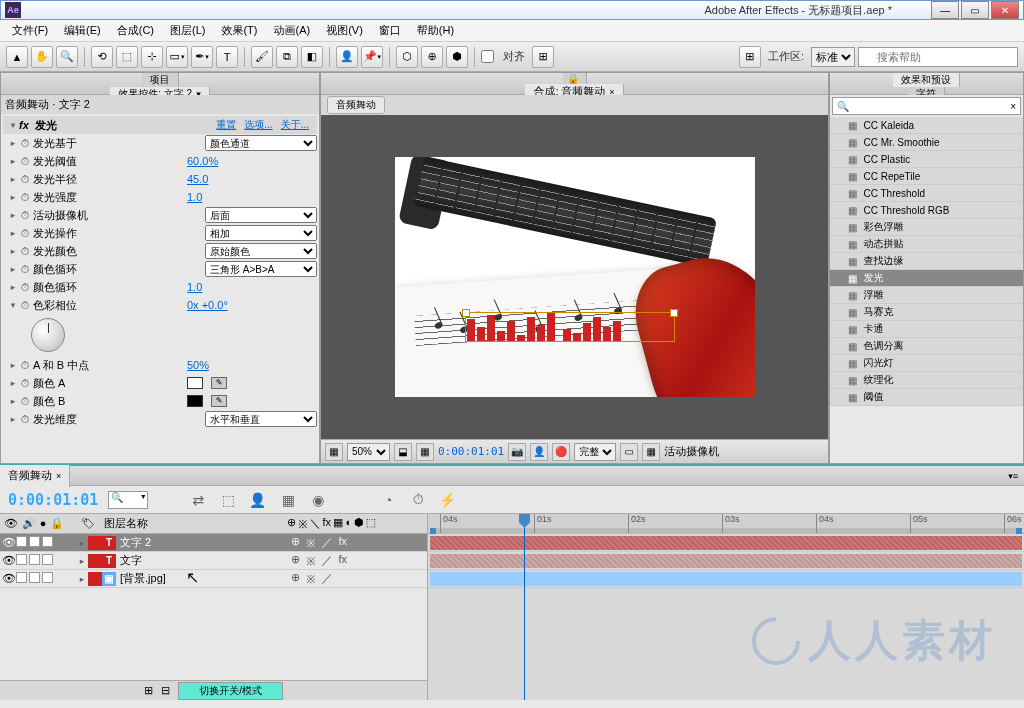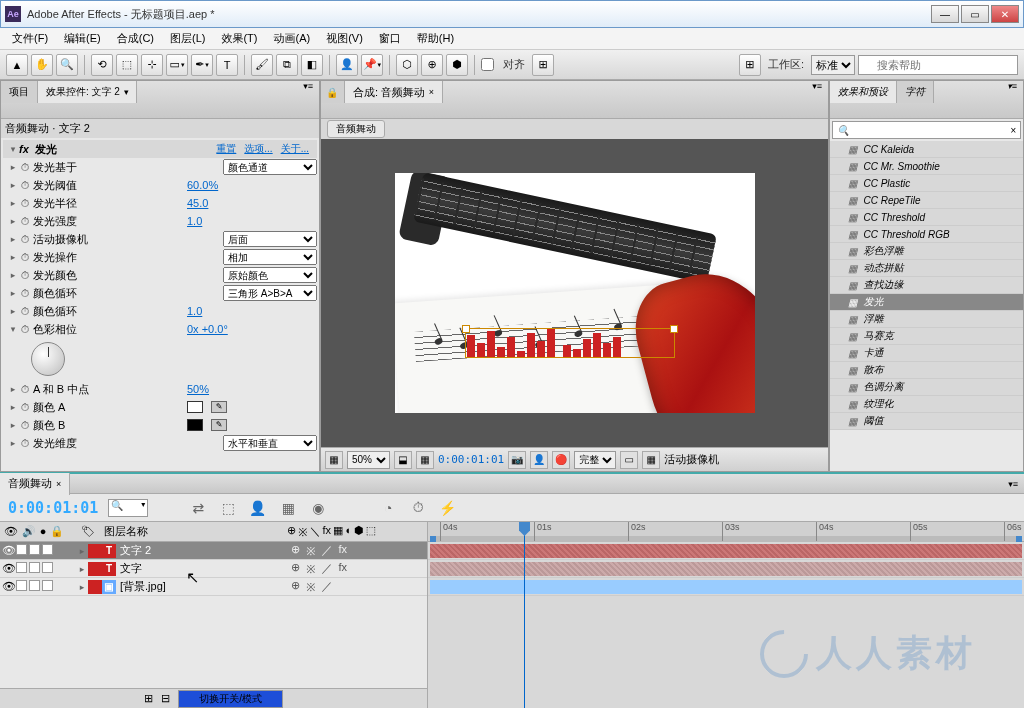--- a/index.html
+++ b/index.html
@@ -1,52 +1,52 @@
 <!DOCTYPE html>
 <html><head>
 <meta charset="utf-8">
 <style>
 * { margin:0; padding:0; box-sizing:border-box; font-family:"Microsoft YaHei",Arial,sans-serif; font-size:11px; }
 body { background:#e8e8e8; width:1024px; height:708px; overflow:hidden; position:relative; }
-.titlebar { height:28px; background:linear-gradient(#fff,#e0ecf8); display:flex; align-items:center; padding:7px 4px; border:1px solid #6b99c9; }
+.titlebar { height:20px; background:linear-gradient(#fff,#e0ecf8); display:flex; align-items:center; padding:7px 4px; border:1px solid #6b99c9;gap:39px; }
 .titlebar .icon { width:16px; height:16px; background:#3a2a5a; margin-right:6px; display:flex; align-items:center; justify-content:center; color:#c8a8ff; font-size:9px; font-weight:bold; }
-.titlebar .title { flex:1; color:#333; }
+.titlebar .title { flex:1; color:#333;text-align:right; }
 .winbtns { display:flex; gap:2px; }
 .winbtn { width:28px; height:18px; border:1px solid #888; background:linear-gradient(#f8f8f8,#d8d8d8); display:flex; align-items:center; justify-content:center; cursor:pointer; font-size:10px; }
 .winbtn.close { background:linear-gradient(#e88,#c44); color:#fff; }
 .menubar { height:22px; background:#f4f4f4; display:flex; align-items:center; padding:0 4px; border-bottom:1px solid #ccc; }
 .menubar span { padding:0 8px; cursor:pointer; }
 .toolbar { height:30px; background:linear-gradient(#f0f0f0,#d8d8d8); display:flex; align-items:center; padding:0 6px; border-bottom:1px solid #aaa; gap:3px; }
 .tbtn { width:22px; height:22px; border:1px solid #aaa; background:linear-gradient(#fff,#e0e0e0); display:flex; align-items:center; justify-content:center; cursor:pointer; border-radius:2px; }
 .tbtn.arrow::after { content:"▾"; font-size:7px; margin-left:1px; }
 .tsep { width:1px; height:20px; background:#aaa; margin:0 3px; }
 .toolbar .lbl { margin:0 4px; color:#333; }
 .toolbar input[type=checkbox] { margin-right:2px; }
 .toolbar select { height:20px; font-size:11px; border:1px solid #999; }
 .toolbar .search { flex:1; min-width:80px; max-width:160px; height:20px; border:1px solid #999; padding:0 4px 0 18px; background:#fff; position:relative; }
 .search-wrap { position:relative; margin-left:auto; }
 .search-wrap::before { content:"🔍"; position:absolute; left:3px; top:2px; font-size:11px; }
 .mainrow { display:flex; height:392px; }
 .panel { background:#e8e8e8; border:1px solid #9b9b9b; display:flex; flex-direction:column; }
-.panelhead { height:38px; background:linear-gradient(#e0e0e0,#c8c8c8); display:flex; border-bottom:1px solid #aaa; }
+.panelhead { height:22px; background:linear-gradient(#e0e0e0,#c8c8c8); display:flex; align-items:center; border-bottom:1px solid #aaa;flex-direction:column; }
 .tab { height:22px; padding:0 8px; display:flex; align-items:center; cursor:pointer; border-right:1px solid #aaa; background:#d0d0d0; font-size:10px; }
 .tab.active { background:#e8e8e8; }
 .tab .x { margin-left:4px; font-size:9px; }
 .panelmenu { margin-left:auto; padding:0 6px; cursor:pointer; font-size:9px; }
 .left { width:320px; }
 .center { flex:1; }
-.right { width:195px;font-style:italic; }
+.right { width:195px; }
 .effectbody { flex:1; overflow:auto; background:#e8e8e8; padding:2px; }
 .subhead { background:#d8d8d8; padding:2px 4px; font-size:11px; display:flex; align-items:center; }
 .efrow { display:flex; align-items:center; height:18px; padding-left:4px; }
 .efrow .tw { width:12px; text-align:center; cursor:pointer; color:#666; font-size:9px; }
 .efrow .sw { width:12px; text-align:center; font-size:11px; color:#555; }
 .efrow .nm { flex:1; padding-left:2px; }
 .efrow .val { width:130px; color:#06c; text-decoration:underline; cursor:pointer; }
-.efrow .valsel { width:94px; }
+.efrow .valsel { width:112px; }
 .efrow .valsel select { width:100%; height:16px; font-size:10px; }
 .efrow .link { color:#06c; text-decoration:underline; cursor:pointer; margin-right:8px; font-size:10px; }
 .efrow .swatch { width:16px; height:12px; border:1px solid #333; margin-right:4px; }
 .efrow .picker { width:16px; height:12px; border:1px solid #666; background:#ccc; font-size:8px; text-align:center; cursor:pointer; }
 .dial { width:34px; height:34px; border-radius:50%; background:radial-gradient(circle at 35% 35%,#fff,#bbb); border:1px solid #888; margin:4px 0 4px 28px; position:relative; }
 .dial::after { content:""; position:absolute; left:50%; top:4px; width:1px; height:10px; background:#333; }
 .compbody { flex:1; background:#4a4a4a; display:flex; flex-direction:column; }
 .comptabs { height:20px; background:#d8d8d8; display:flex; align-items:center; padding:0 6px; gap:6px; }
 .comptab { padding:1px 8px; background:#e8e8e8; border:1px solid #aaa; border-radius:3px; font-size:10px; cursor:pointer; }
 .viewport { flex:1; background:#555; position:relative; overflow:hidden; display:flex; align-items:center; justify-content:center; }
@@ -97,35 +97,35 @@
 .layer .eye { width:12px; font-size:11px; cursor:pointer; }
 .layer .box { width:11px; height:11px; border:1px solid #999; background:#fff; }
 .layer .tw { width:12px; text-align:center; font-size:9px; color:#666; cursor:pointer; }
 .layer .clr { width:14px; height:14px; background:#c22; }
 .layer .typ { width:14px; height:14px; background:#c22; color:#fff; text-align:center; font-size:10px; font-weight:bold; line-height:14px; }
 .layer .typ.img { background:#6af; }
 .layer .nm { flex:1; padding-left:4px; }
 .layer .c4 { width:140px; display:flex; gap:6px; font-size:10px; padding-left:4px; color:#555; }
 .layer.sel .c4 { color:#eee; }
 .tlleft .foot { margin-top:auto; height:20px; background:#d8d8d8; display:flex; align-items:center; justify-content:center; gap:8px; border-top:1px solid #aaa; }
-.tlleft .foot .togg { padding:1px 20px; background:#1d4ed8; border:1px solid #999; cursor:pointer; font-size:10px; }
+.tlleft .foot .togg { padding:1px 20px; background:#5eead4; border:1px solid #999; cursor:pointer; font-size:10px; }
 .tlright { flex:1; background:#d8d8d8; position:relative; overflow:hidden; }
 .ruler { height:20px; background:#d0d0d0; position:relative; border-bottom:1px solid #aaa; display:flex; }
 .ruler .tick { position:absolute; top:0; height:100%; border-left:1px solid #888; font-size:9px; padding-left:2px; color:#555; }
 .playhead { position:absolute; top:0; bottom:0; width:1px; background:#06c; z-index:5; }
 .playhead::before { content:""; position:absolute; top:0; left:-5px; width:11px; height:14px; background:#48c; clip-path:polygon(0 0,100% 0,100% 60%,50% 100%,0 60%); }
 .track { height:18px; position:relative; border-bottom:1px solid #ccc; }
 .bar { position:absolute; top:2px; height:14px; }
 .bar.vid { background:repeating-linear-gradient(45deg,#c77 0 2px,#b66 2px 4px); }
 .bar.vid2 { background:repeating-linear-gradient(45deg,#caa 0 2px,#b99 2px 4px); }
 .bar.img { background:#9cf; }
 .workarea { position:absolute; top:14px; height:6px; background:#bbb; }
 .workarea .wl,.workarea .wr { position:absolute; width:6px; height:6px; background:#48c; top:0; }
 .workarea .wl { left:0; } .workarea .wr { right:0; }
-.watermark { position:absolute; right:48px; bottom:30px; font-size:36px; color:rgba(100,150,200,0.35); font-weight:bold; letter-spacing:4px; pointer-events:none; display:flex; align-items:center; gap:8px; }
+.watermark { position:absolute; right:28px; bottom:30px; font-size:43px; color:rgba(100,150,200,0.35); font-weight:bold; letter-spacing:4px; pointer-events:none; display:flex; align-items:center; gap:8px; }
 .watermark::before { content:""; width:40px; height:40px; border:4px solid rgba(100,150,200,0.35); border-radius:50%; border-top-color:transparent; transform:rotate(45deg); }
 .cursor { position:absolute; left:186px; top:568px; font-size:16px; color:#000; z-index:100; pointer-events:none; }
 </style>
 </head>
 <body>
 
 <div class="titlebar">
   <div class="icon">Ae</div>
   <div class="title">Adobe After Effects - 无标题项目.aep *</div>
   <div class="winbtns">
@@ -358,22 +358,22 @@
           <div class="fxitem">CC RepeTile</div>
           <div class="fxitem">CC Threshold</div>
           <div class="fxitem">CC Threshold RGB</div>
           <div class="fxitem">彩色浮雕</div>
           <div class="fxitem">动态拼贴</div>
           <div class="fxitem">查找边缘</div>
           <div class="fxitem sel">发光</div>
           <div class="fxitem">浮雕</div>
           <div class="fxitem">马赛克</div>
           <div class="fxitem">卡通</div>
-          <div class="fxitem">散布</div>
           <div class="fxitem">色调分离</div>
+          <div class="fxitem">闪光灯</div>
           <div class="fxitem">纹理化</div>
           <div class="fxitem">阈值</div>
         </div>
     </div>
   </div>
 </div>
 
 <div class="timeline">
   <div class="tlhead">
     <div class="tab active">

